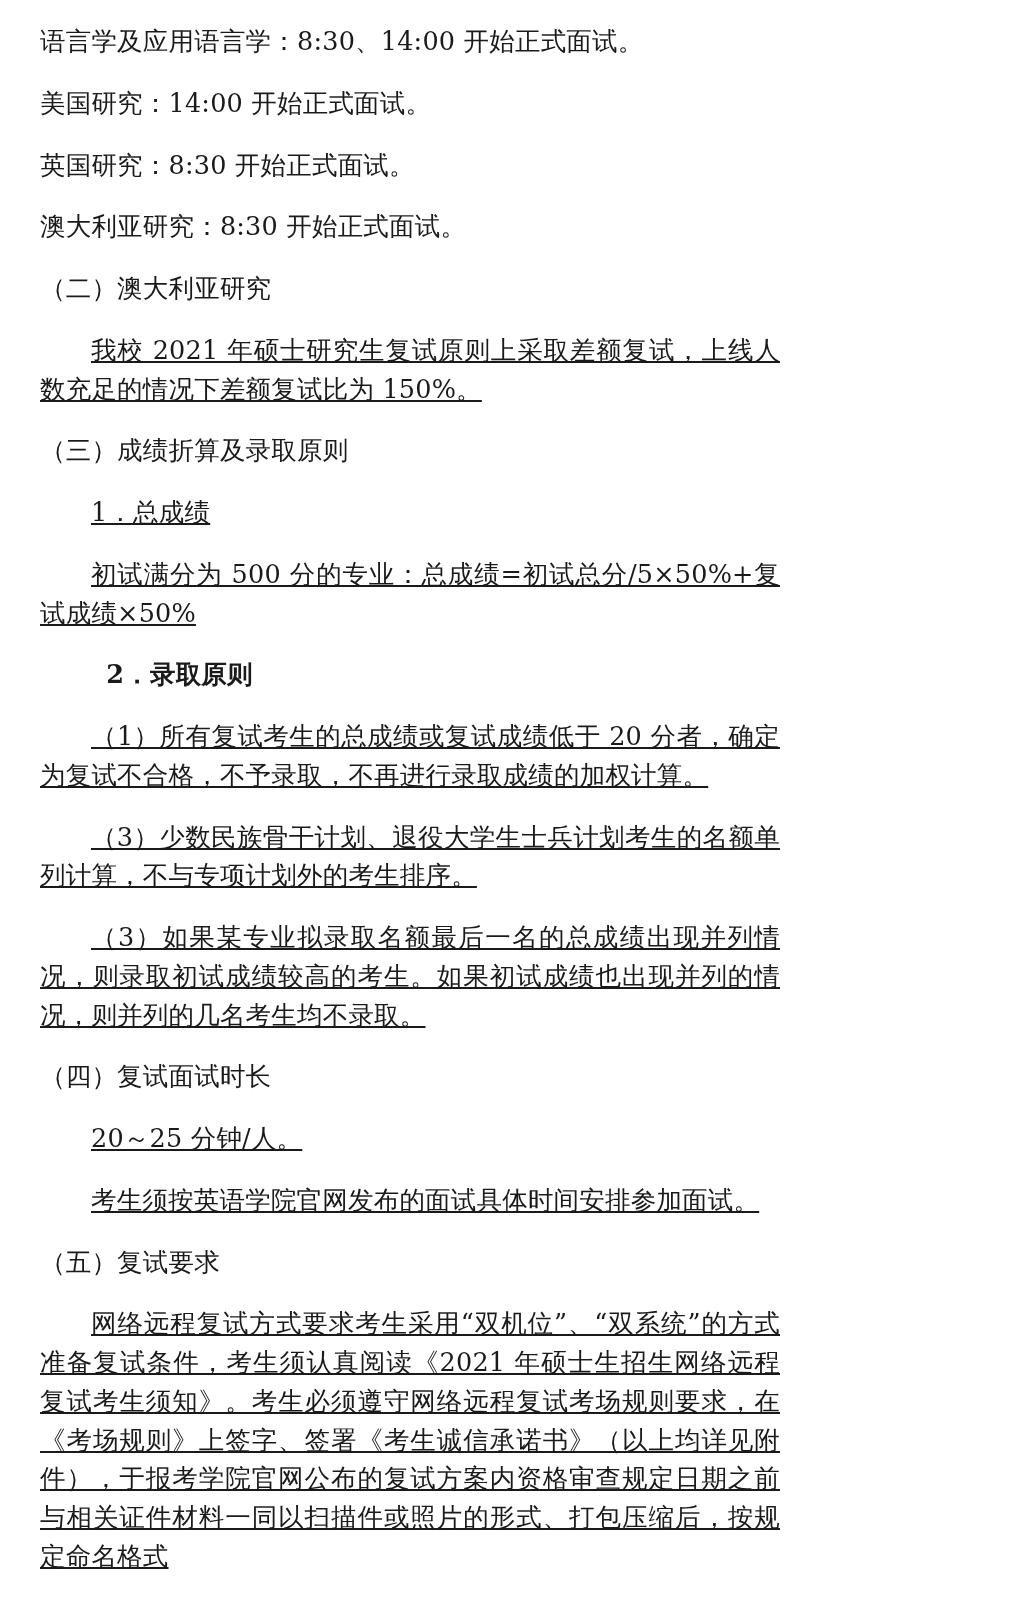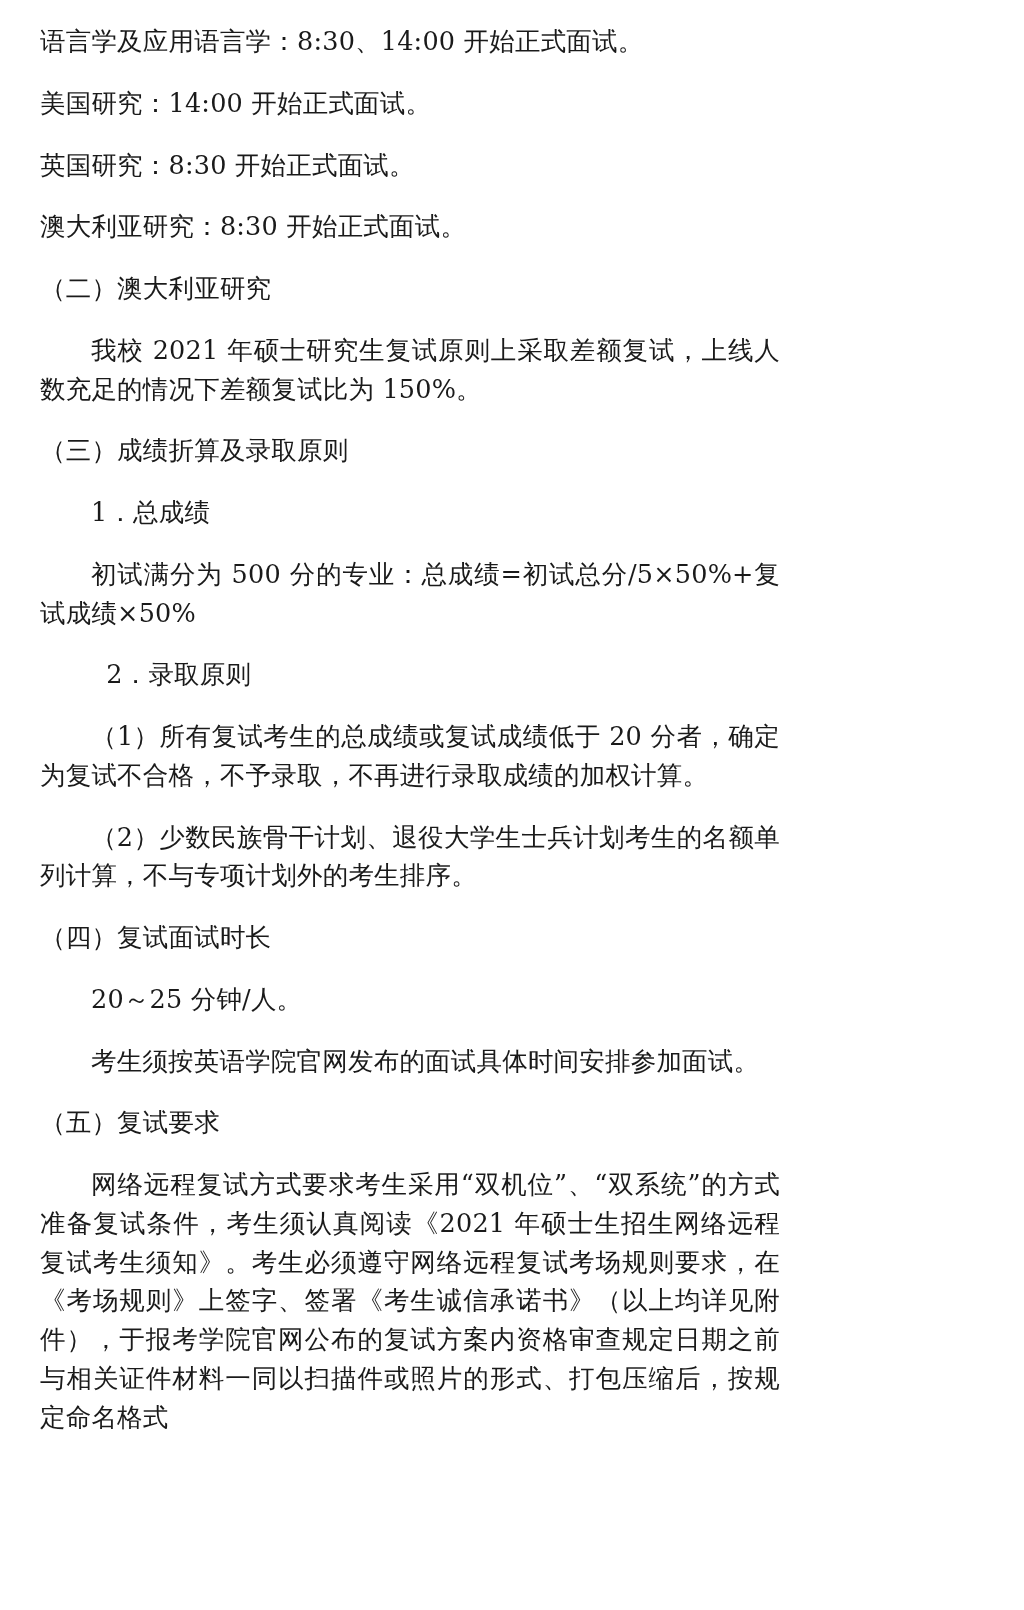--- a/index.html
+++ b/index.html
@@ -31,20 +31,21 @@
   .para {
     margin-bottom: 23px;
     text-align: justify;
     text-justify: inter-ideograph;
     line-height: 1.52;
     letter-spacing: 0.2px;
   }
   
   .indent2 {
     text-indent: 2em;
+    text-decoration: underline;
   }
   .indent15 {
     text-indent: 1.6em;
   }
   .noindent {
     text-indent: 0;
   }
   .heading {
     text-indent: 0;
     margin-bottom: 23px;
@@ -69,26 +70,27 @@
 
     <p class="para indent2">我校 2021 年硕士研究生复试原则上采取差额复试，上线人数充足的情况下差额复试比为 150%。</p>
 
     <p class="para heading">（三）成绩折算及录取原则</p>
 
 
     <p class="para indent2">1．总成绩</p>
 
     <p class="para indent2">初试满分为 500 分的专业：总成绩=初试总分/5×50%+复试成绩×50%</p>
 
-    <p class="para indent15" style="text-indent:2.6em;">2．录取原则</p>
+    <p class="para indent15" style="text-indent:2.6em;font-weight:bold;">2．录取原则</p>
 
     <p class="para indent2">（1）所有复试考生的总成绩或复试成绩低于 20 分者，确定为复试不合格，不予录取，不再进行录取成绩的加权计算。</p>
 
-    <p class="para indent2">（2）少数民族骨干计划、退役大学生士兵计划考生的名额单列计算，不与专项计划外的考生排序。</p>
+    <p class="para indent2">（3）少数民族骨干计划、退役大学生士兵计划考生的名额单列计算，不与专项计划外的考生排序。</p>
 
+    <p class="para indent2">（3）如果某专业拟录取名额最后一名的总成绩出现并列情况，则录取初试成绩较高的考生。如果初试成绩也出现并列的情况，则并列的几名考生均不录取。</p>
 
     <p class="para heading">（四）复试面试时长</p>
 
     <p class="para indent2">20～25 分钟/人。</p>
 
     <p class="para indent2">考生须按英语学院官网发布的面试具体时间安排参加面试。</p>
 
     <p class="para heading">（五）复试要求</p>
 
     <p class="para indent2">网络远程复试方式要求考生采用“双机位”、“双系统”的方式准备复试条件，考生须认真阅读《2021 年硕士生招生网络远程复试考生须知》。考生必须遵守网络远程复试考场规则要求，在《考场规则》上签字、签署《考生诚信承诺书》（以上均详见附件），于报考学院官网公布的复试方案内资格审查规定日期之前与相关证件材料一同以扫描件或照片的形式、打包压缩后，按规定命名格式</p>

